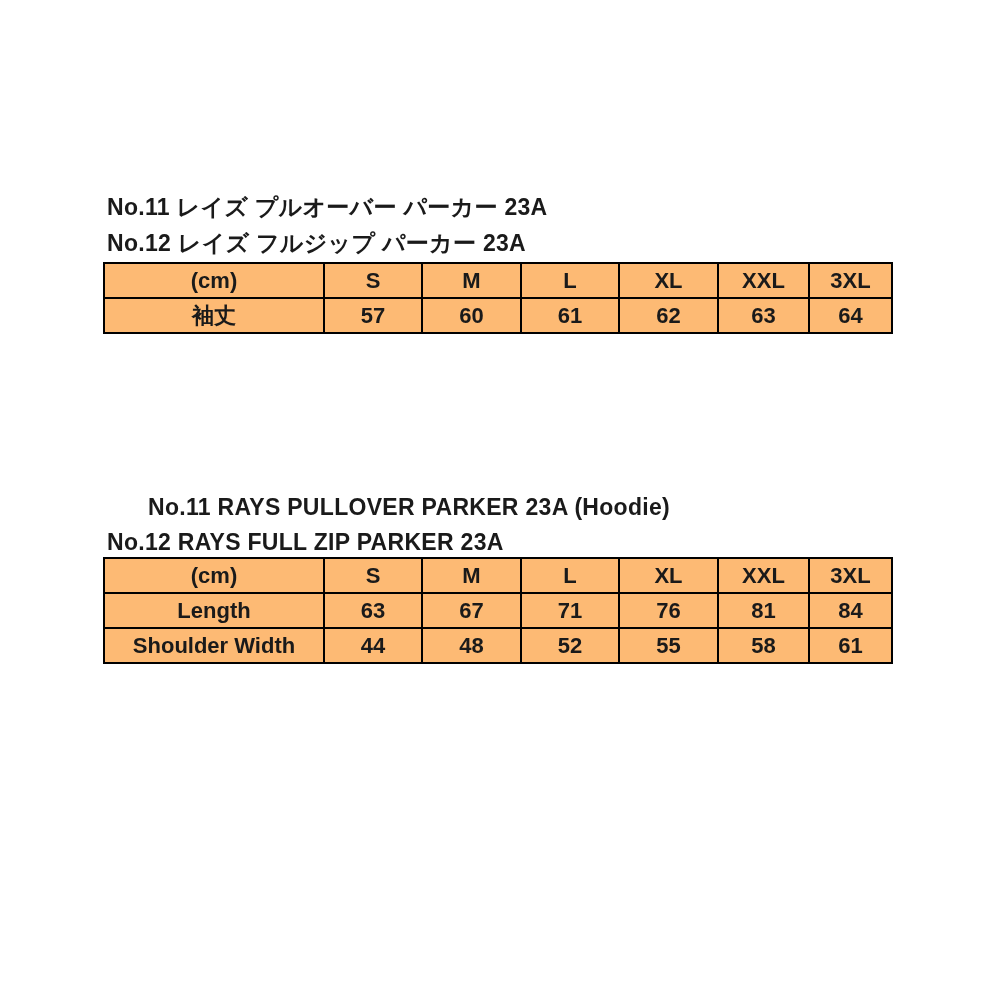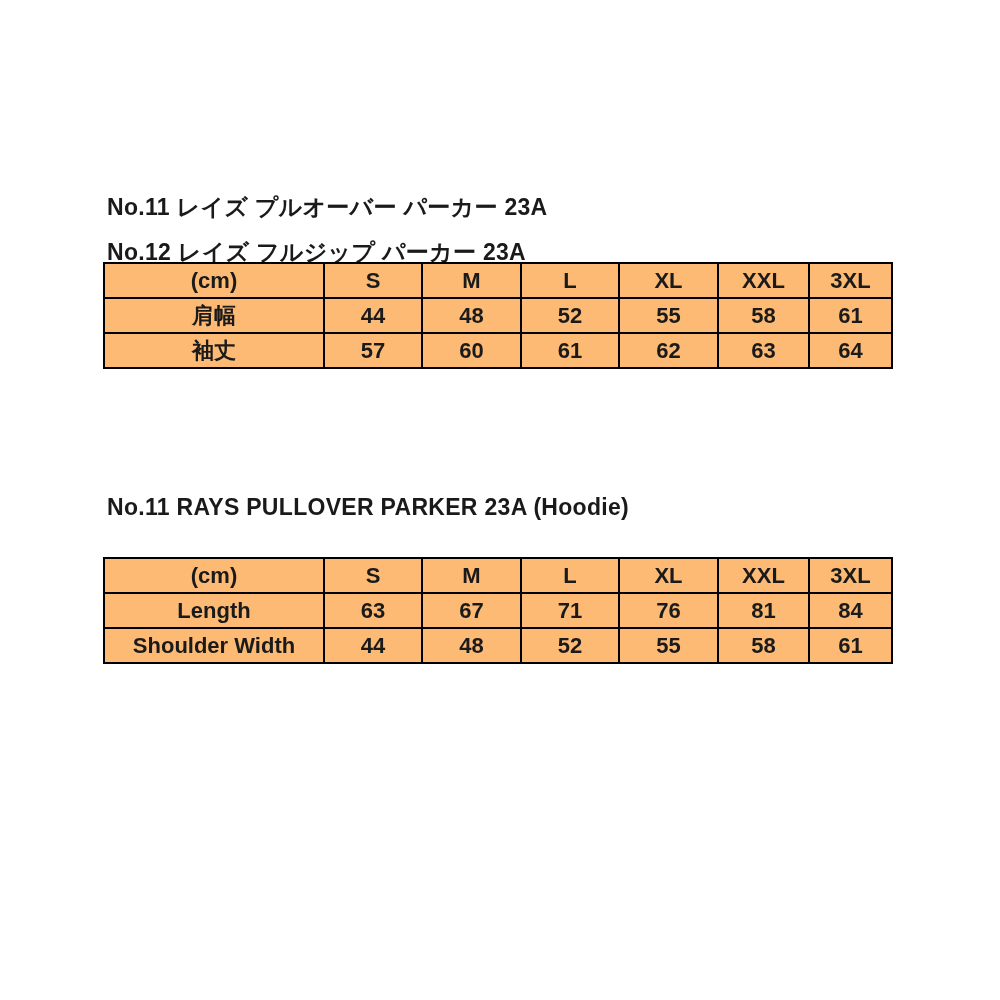--- a/index.html
+++ b/index.html
@@ -19,22 +19,22 @@
   .heading {
     position: absolute;
     left: 107px;
     font-size: 23px;
     font-weight: 700;
     letter-spacing: 0.3px;
     white-space: nowrap;
     line-height: 1;
   }
   #h-jp-1 { top: 196px; }
-  #h-jp-2 { top: 232px; margin-top: 9px; }
-  #h-en-1 { top: 496px; }
+  #h-jp-2 { top: 232px; }
+  #h-en-1 { top: 496px; margin-left: 41px; }
   #h-en-2 { top: 531px; }
 
   table.size-table {
     position: absolute;
     left: 103px;
     border-collapse: collapse;
     table-layout: fixed;
     width: 788px;
     background: #fdba74;
   }
@@ -85,41 +85,33 @@
       <tr>
         <th>(cm)</th>
         <th>S</th>
         <th>M</th>
         <th>L</th>
         <th>XL</th>
         <th>XXL</th>
         <th>3XL</th>
       </tr>
       <tr>
-        <td>肩幅</td>
-        <td>44</td>
-        <td>48</td>
-        <td>52</td>
-        <td>55</td>
-        <td>58</td>
-        <td>61</td>
-      </tr>
-      <tr>
         <td>袖丈</td>
         <td>57</td>
         <td>60</td>
         <td>61</td>
         <td>62</td>
         <td>63</td>
         <td>64</td>
       </tr>
     </tbody>
   </table>
 
   <div class="heading" id="h-en-1">No.11 RAYS PULLOVER PARKER 23A (Hoodie)</div>
+  <div class="heading" id="h-en-2">No.12 RAYS FULL ZIP PARKER 23A</div>
 
   <table class="size-table" id="table-en">
     <colgroup>
       <col class="c-label">
         <col class="c-s">
         <col class="c-m">
         <col class="c-l">
         <col class="c-xl">
         <col class="c-xxl">
         <col class="c-3xl">

